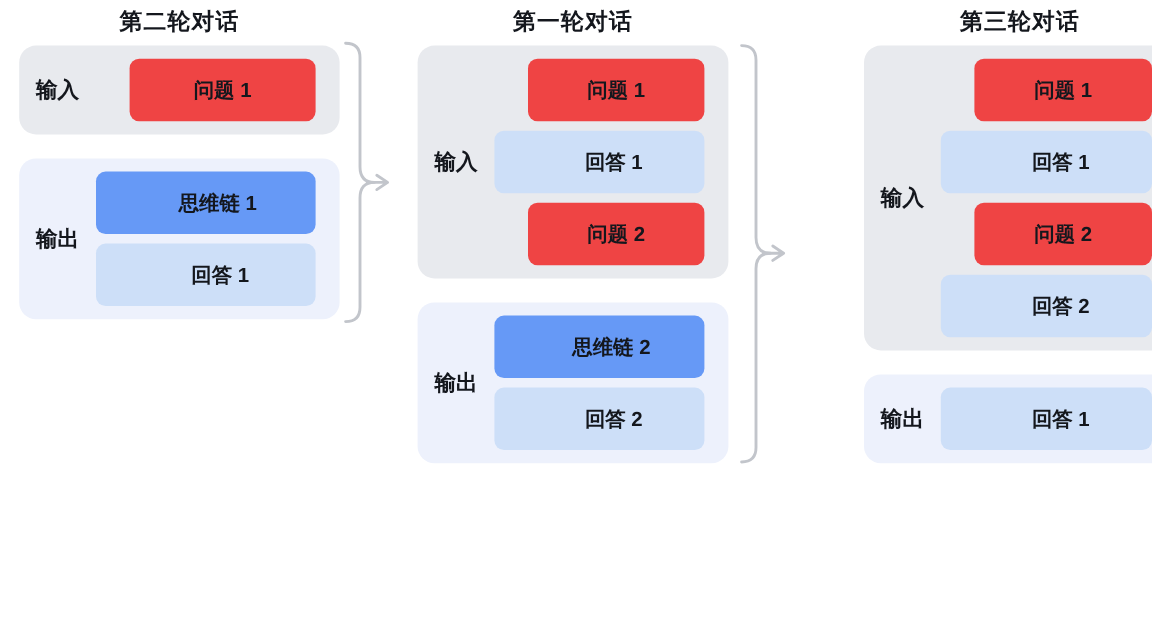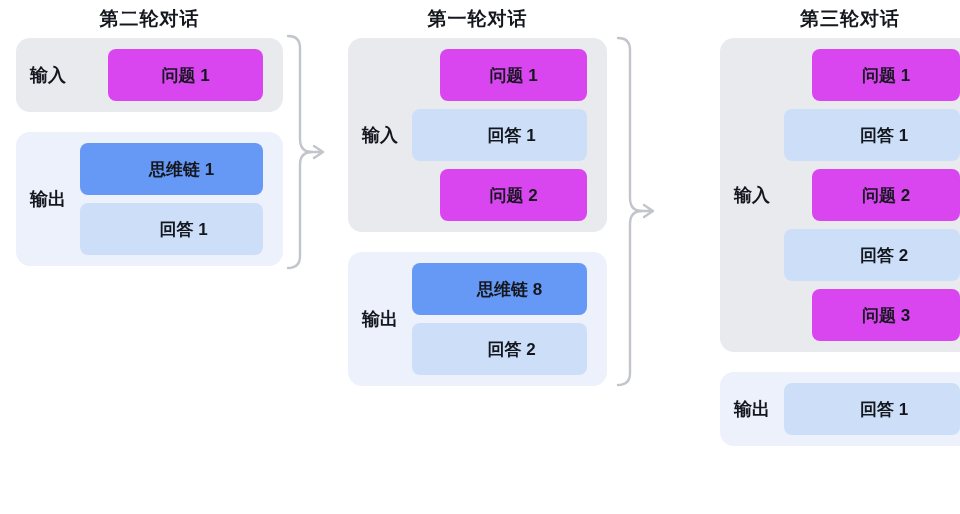--- a/index.html
+++ b/index.html
@@ -62,21 +62,21 @@
   .box {
     height: 52px;
     border-radius: 8px;
     display: flex;
     align-items: center;
     justify-content: center;
     font-size: 17px;
     font-weight: 700;
     color: #14171d;
   }
-  .box.q   { background: #d946ef; margin-left: 28px; }
+  .box.q   { background: #ef4444; margin-left: 28px; }
   .box.cot { background: #6699f6; padding-left: 20px; }
   .box.ans { background: #cddff8; padding-left: 24px; }
   .brace {
     fill: none;
     stroke: #c2c5cb;
     stroke-width: 2.4;
     stroke-linecap: round;
     stroke-linejoin: round;
   }
 </style>
@@ -119,36 +119,35 @@
       <div class="plabel">输入</div>
       <div class="boxes">
         <div class="box q">问题 1</div>
         <div class="box ans">回答 1</div>
         <div class="box q">问题 2</div>
       </div>
     </div>
     <div class="panel output">
       <div class="plabel">输出</div>
       <div class="boxes">
-        <div class="box cot">思维链 8</div>
+        <div class="box cot">思维链 2</div>
         <div class="box ans">回答 2</div>
       </div>
     </div>
   </div>
 
   <div class="col col3">
     <div class="round-title">第三轮对话</div>
     <div class="panel input">
       <div class="plabel">输入</div>
       <div class="boxes">
         <div class="box q">问题 1</div>
         <div class="box ans">回答 1</div>
         <div class="box q">问题 2</div>
         <div class="box ans">回答 2</div>
-        <div class="box q">问题 3</div>
       </div>
     </div>
     <div class="panel output">
       <div class="plabel">输出</div>
       <div class="boxes">
         <div class="box ans">回答 1</div>
       </div>
     </div>
   </div>
 

